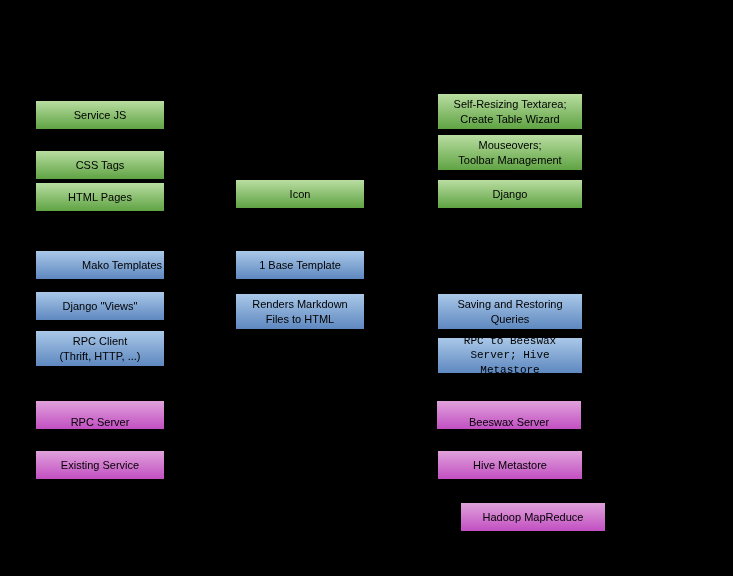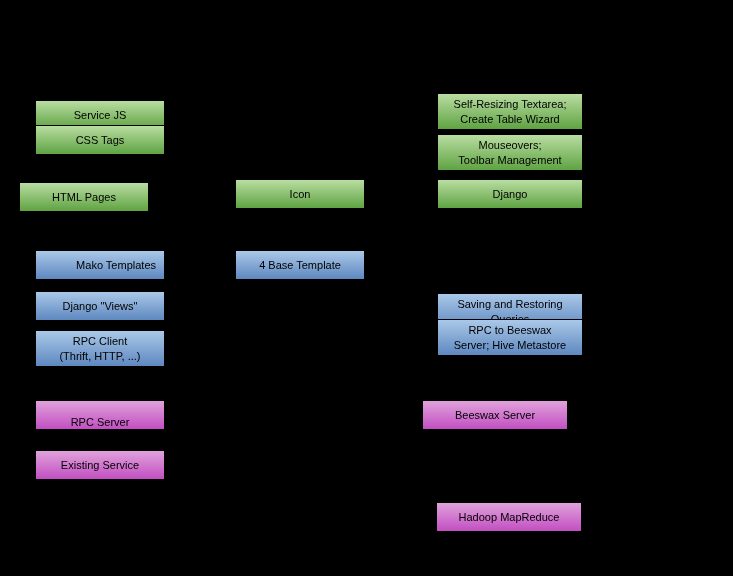--- a/index.html
+++ b/index.html
@@ -21,42 +21,45 @@
     justify-content: center;
     text-align: center;
     font-size: 11px;
     line-height: 1.3;
     white-space: pre-line;
     font-family: "Liberation Sans", sans-serif;
   }
   .box span {
     display: block;
     width: 100%;
-    padding: 0 8px;
+    padding: 0 2px;
   }
 </style>
 </head>
 <body>
 
 <div class="canvas" style="width: 733px; height: 576px; background: rgb(0, 0, 0);">
     <div class="box" style="left: 35px; top: 100px; width: 130px; height: 30px; background: linear-gradient(rgb(185, 221, 161), rgb(95, 163, 67)); border-color: rgb(0, 0, 0); color: rgb(0, 0, 0);"><span>Service JS</span></div>
-    <div class="box" style="left: 35px; top: 125px; width: 130px; height: 30px; background: linear-gradient(rgb(185, 221, 161), rgb(95, 163, 67)); border-color: rgb(0, 0, 0); color: rgb(0, 0, 0);"><span>CSS Tags</span></div>
-    <div class="box" style="left: 19px; top: 182px; width: 130px; height: 30px; background: linear-gradient(rgb(185, 221, 161), rgb(95, 163, 67)); border-color: rgb(0, 0, 0); color: rgb(0, 0, 0);"><span>HTML Pages</span></div>
+    <div class="box" style="left: 35px; top: 150px; width: 130px; height: 30px; background: linear-gradient(rgb(185, 221, 161), rgb(95, 163, 67)); border-color: rgb(0, 0, 0); color: rgb(0, 0, 0);"><span>CSS Tags</span></div>
+    <div class="box" style="left: 35px; top: 182px; width: 130px; height: 30px; background: linear-gradient(rgb(185, 221, 161), rgb(95, 163, 67)); border-color: rgb(0, 0, 0); color: rgb(0, 0, 0);"><span>HTML Pages</span></div>
     <div class="box" style="left: 35px; top: 250px; width: 130px; height: 30px; background: linear-gradient(rgb(170, 200, 232), rgb(94, 136, 192)); border-color: rgb(0, 0, 0); color: rgb(0, 0, 0); text-align: right;"><span>Mako Templates</span></div>
     <div class="box" style="left: 35px; top: 291px; width: 130px; height: 30px; background: linear-gradient(rgb(170, 200, 232), rgb(94, 136, 192)); border-color: rgb(0, 0, 0); color: rgb(0, 0, 0);"><span>Django "Views"</span></div>
     <div class="box" style="left: 35px; top: 330px; width: 130px; height: 37px; background: linear-gradient(rgb(170, 200, 232), rgb(94, 136, 192)); border-color: rgb(0, 0, 0); color: rgb(0, 0, 0);"><span>RPC Client
 (Thrift, HTTP, ...)</span></div>
     <div class="box" style="left: 35px; top: 400px; width: 130px; height: 30px; background: linear-gradient(rgb(224, 162, 219), rgb(194, 79, 194)); border-color: rgb(0, 0, 0); color: rgb(0, 0, 0); align-items: flex-end;"><span>RPC Server</span></div>
     <div class="box" style="left: 35px; top: 450px; width: 130px; height: 30px; background: linear-gradient(rgb(224, 162, 219), rgb(194, 79, 194)); border-color: rgb(0, 0, 0); color: rgb(0, 0, 0);"><span>Existing Service</span></div>
     <div class="box" style="left: 235px; top: 179px; width: 130px; height: 30px; background: linear-gradient(rgb(185, 221, 161), rgb(95, 163, 67)); border-color: rgb(0, 0, 0); color: rgb(0, 0, 0); align-items: center;"><span>Icon</span></div>
-    <div class="box" style="left: 235px; top: 250px; width: 130px; height: 30px; background: linear-gradient(rgb(170, 200, 232), rgb(94, 136, 192)); border-color: rgb(0, 0, 0); color: rgb(0, 0, 0);"><span>4 Base Template</span></div>
+    <div class="box" style="left: 235px; top: 250px; width: 130px; height: 30px; background: linear-gradient(rgb(170, 200, 232), rgb(94, 136, 192)); border-color: rgb(0, 0, 0); color: rgb(0, 0, 0);"><span>1 Base Template</span></div>
+    <div class="box" style="left: 235px; top: 293px; width: 130px; height: 37px; background: linear-gradient(rgb(170, 200, 232), rgb(94, 136, 192)); border-color: rgb(0, 0, 0); color: rgb(0, 0, 0);"><span>Renders Markdown
+Files to HTML</span></div>
     <div class="box" style="left: 437px; top: 93px; width: 146px; height: 37px; background: linear-gradient(rgb(185, 221, 161), rgb(95, 163, 67)); border-color: rgb(0, 0, 0); color: rgb(0, 0, 0);"><span>Self-Resizing Textarea;
 Create Table Wizard</span></div>
     <div class="box" style="left: 437px; top: 134px; width: 146px; height: 37px; background: linear-gradient(rgb(185, 221, 161), rgb(95, 163, 67)); border-color: rgb(0, 0, 0); color: rgb(0, 0, 0);"><span>Mouseovers;
 Toolbar Management</span></div>
     <div class="box" style="left: 437px; top: 179px; width: 146px; height: 30px; background: linear-gradient(rgb(185, 221, 161), rgb(95, 163, 67)); border-color: rgb(0, 0, 0); color: rgb(0, 0, 0);"><span>Django</span></div>
     <div class="box" style="left: 437px; top: 293px; width: 146px; height: 37px; background: linear-gradient(rgb(170, 200, 232), rgb(94, 136, 192)); border-color: rgb(0, 0, 0); color: rgb(0, 0, 0);"><span>Saving and Restoring
 Queries</span></div>
-    <div class="box" style="left: 437px; top: 319px; width: 146px; height: 37px; background: linear-gradient(rgb(170, 200, 232), rgb(94, 136, 192)); border-color: rgb(0, 0, 0); color: rgb(0, 0, 0);"><span>RPC to Beeswax
+    <div class="box" style="left: 437px; top: 337px; width: 146px; height: 37px; background: linear-gradient(rgb(170, 200, 232), rgb(94, 136, 192)); border-color: rgb(0, 0, 0); color: rgb(0, 0, 0); font-family: Liberation Mono, monospace;"><span>RPC to Beeswax
 Server; Hive Metastore</span></div>
-    <div class="box" style="left: 422px; top: 400px; width: 146px; height: 30px; background: linear-gradient(rgb(224, 162, 219), rgb(194, 79, 194)); border-color: rgb(0, 0, 0); color: rgb(0, 0, 0);"><span>Beeswax Server</span></div>
-    <div class="box" style="left: 436px; top: 502px; width: 146px; height: 30px; background: linear-gradient(rgb(224, 162, 219), rgb(194, 79, 194)); border-color: rgb(0, 0, 0); color: rgb(0, 0, 0);"><span>Hadoop MapReduce</span></div>
+    <div class="box" style="left: 436px; top: 400px; width: 146px; height: 30px; background: linear-gradient(rgb(224, 162, 219), rgb(194, 79, 194)); border-color: rgb(0, 0, 0); color: rgb(0, 0, 0); align-items: flex-end;"><span>Beeswax Server</span></div>
+    <div class="box" style="left: 437px; top: 450px; width: 146px; height: 30px; background: linear-gradient(rgb(224, 162, 219), rgb(194, 79, 194)); border-color: rgb(0, 0, 0); color: rgb(0, 0, 0);"><span>Hive Metastore</span></div>
+    <div class="box" style="left: 460px; top: 502px; width: 146px; height: 30px; background: linear-gradient(rgb(224, 162, 219), rgb(194, 79, 194)); border-color: rgb(0, 0, 0); color: rgb(0, 0, 0);"><span>Hadoop MapReduce</span></div>
   </div>
 
 </body></html>

